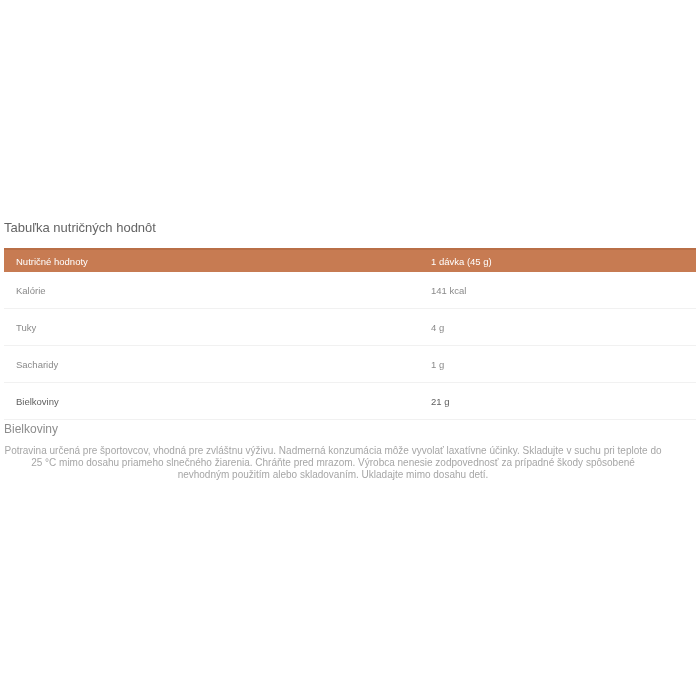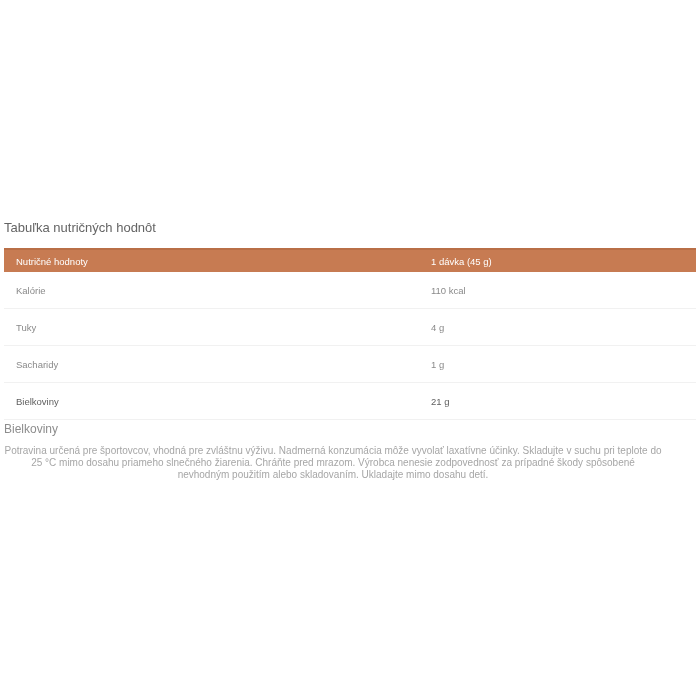--- a/index.html
+++ b/index.html
@@ -97,21 +97,21 @@
 
   <div class="ntable">
 
     <div class="thead">
       <span class="cell-label">Nutričné hodnoty</span>
       <span class="cell-value">1 dávka (45 g)</span>
     </div>
 
     <div class="row">
       <span class="cell-label">Kalórie</span>
-      <span class="cell-value">110 kcal</span>
+      <span class="cell-value">141 kcal</span>
     </div>
 
     <div class="row">
       <span class="cell-label">Tuky</span>
       <span class="cell-value">4 g</span>
     </div>
 
     <div class="row">
       <span class="cell-label">Sacharidy</span>
       <span class="cell-value">1 g</span>

